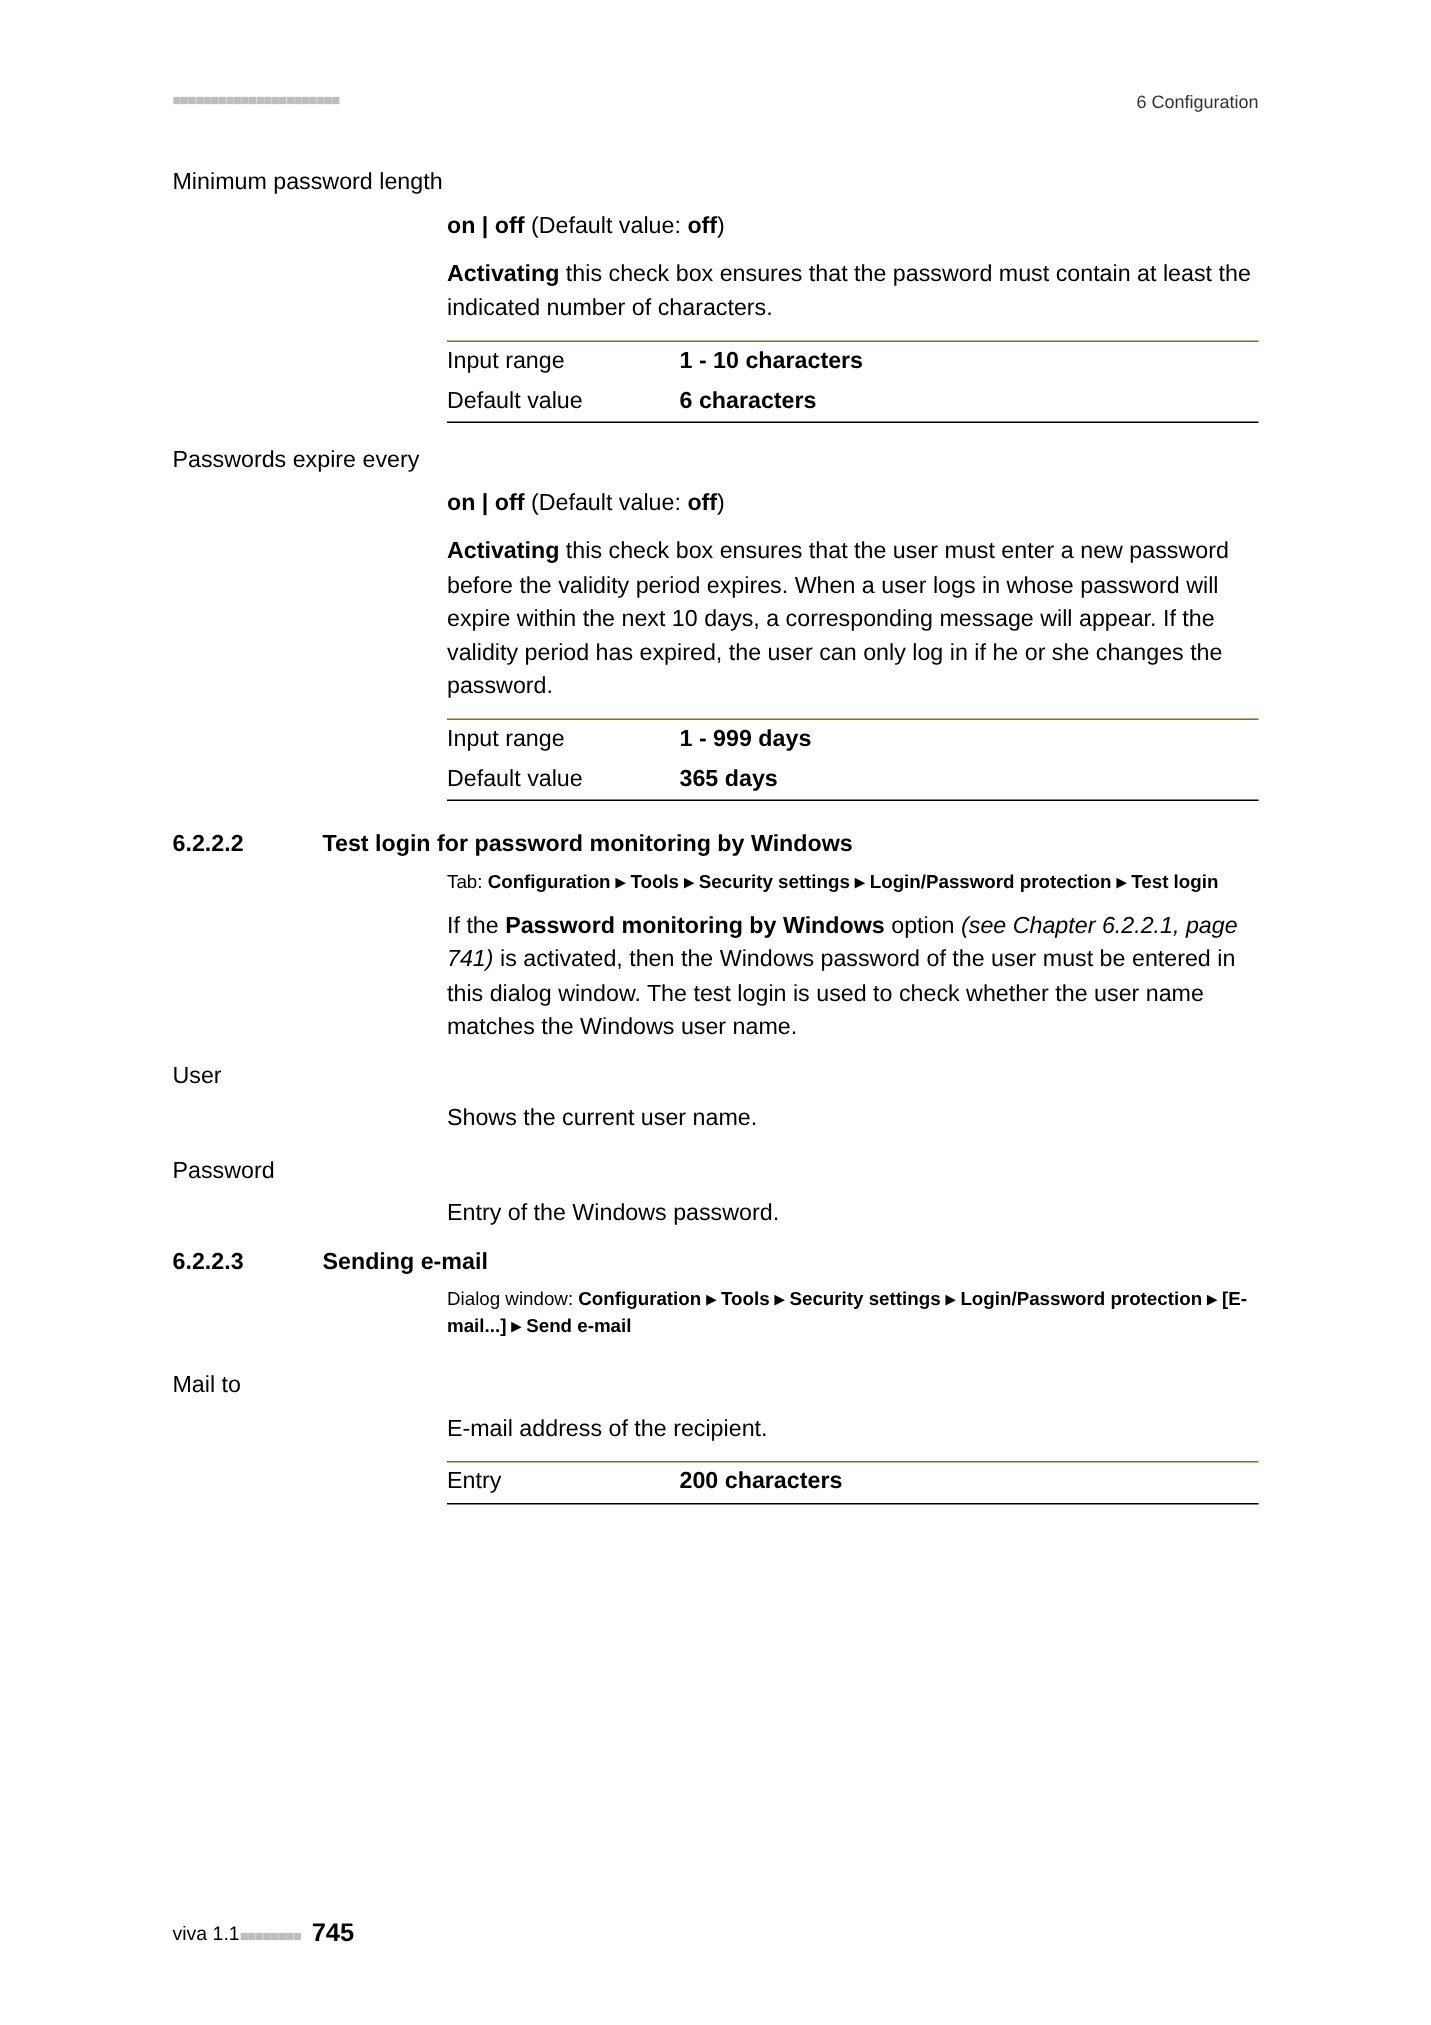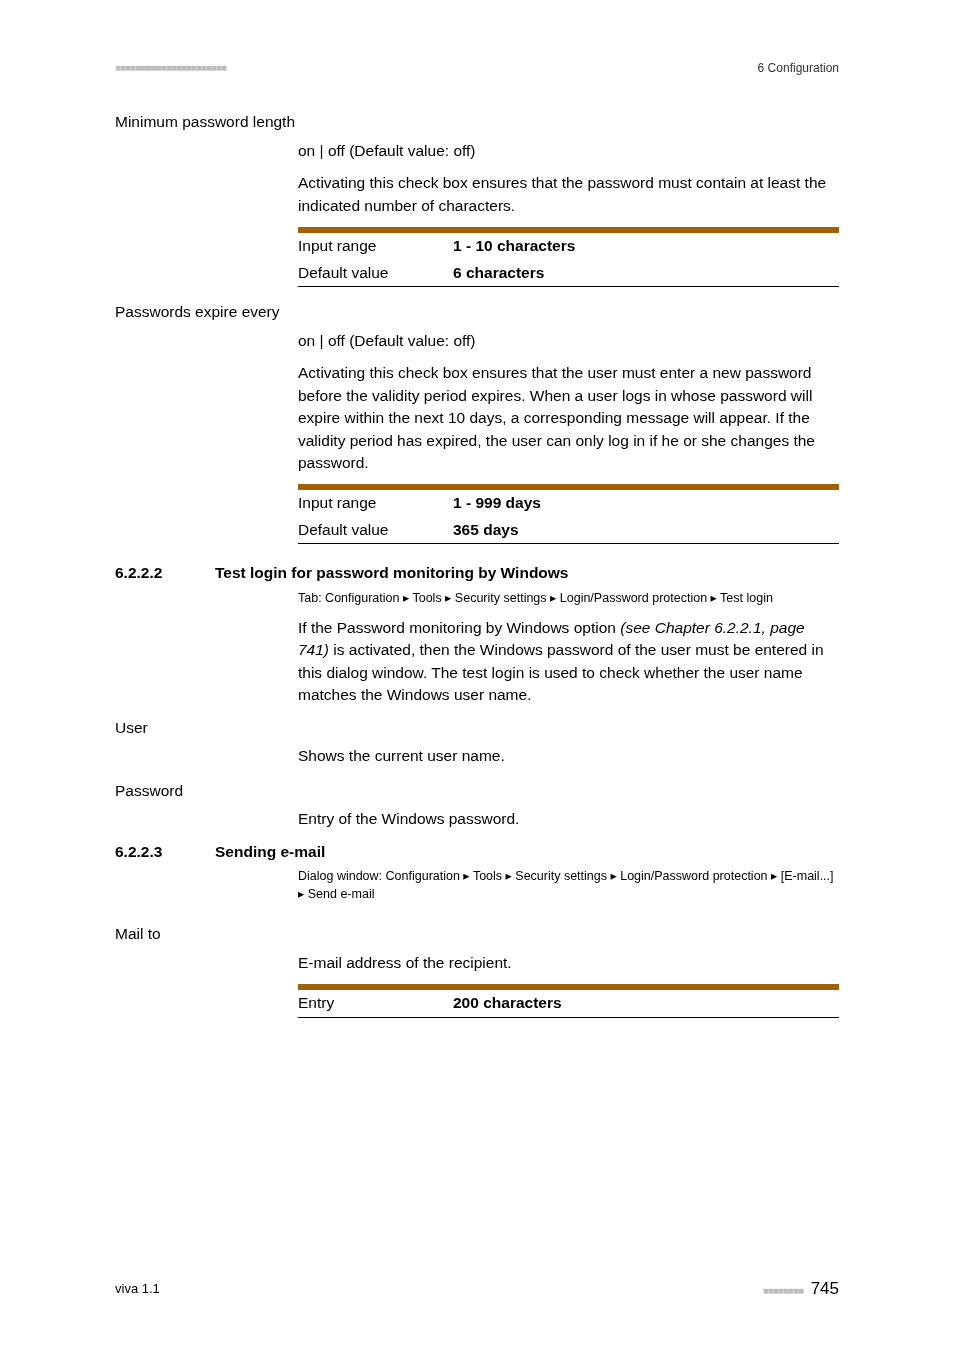--- a/index.html
+++ b/index.html
@@ -30,21 +30,21 @@
   .sec-head {
     font-weight: 400;
     margin-bottom: 6px;
   }
   .indent {
     margin-left: 183px;
   }
   .para { margin-bottom: 10px; }
   .tbl {
     width: 100%;
-    border-top: 6px solid #a16207;
+    border-top: 1px solid #a16207;
     border-bottom: 1px solid #000;
     margin-top: 6px;
     margin-bottom: 14px;
   }
   .tbl-row {
     display: flex;
     padding: 2px 0;
   }
   .tbl-row .c1 { width: 155px; }
   .tbl-row .c2 { font-weight: 700; }
@@ -65,32 +65,31 @@
     font-size: 12.5px;
     line-height: 1.45;
     margin-bottom: 10px;
   }
   .footer {
     position: absolute;
     bottom: 48px;
     left: 115px;
     right: 115px;
     display: flex;
-    justify-content: space-between;
     align-items: center;
     font-size: 13px;
   }
   .footer .pgdots {
     color: #bdbdbd;
     letter-spacing: -1px;
     font-size: 10px;
     margin-right: 4px;
   }
-  .footer .pgnum { font-weight: 400; font-size: 17px; }
-  b { font-weight: 400; text-align: right; }
+  .footer .pgnum { font-weight: 700; font-size: 17px; }
+  b { font-weight: 700; text-align: right; }
   i { font-style: italic; }
 </style>
 </head>
 <body>
 
 <div class="topline">
   <span class="dots">■■■■■■■■■■■■■■■■■■■■■■</span>
   <span>6 Configuration</span>
 </div>
 

